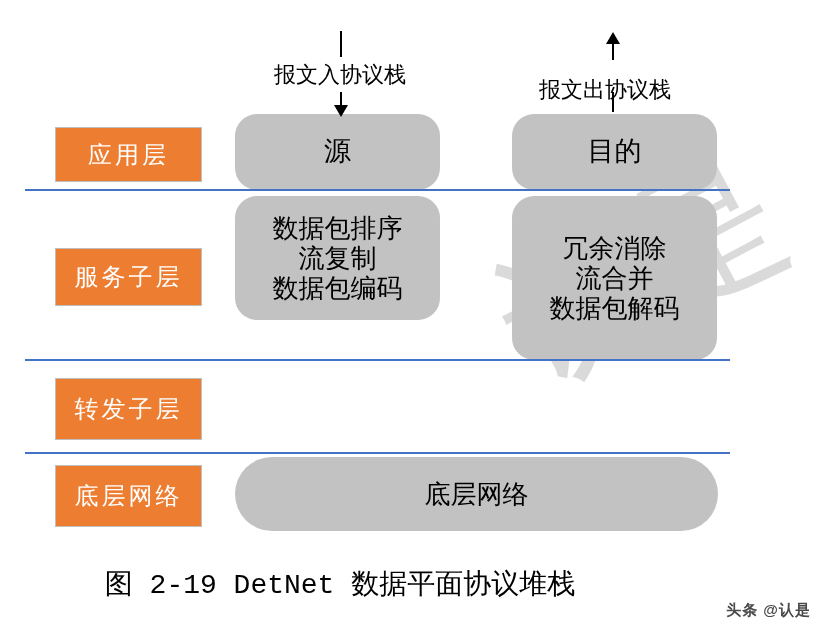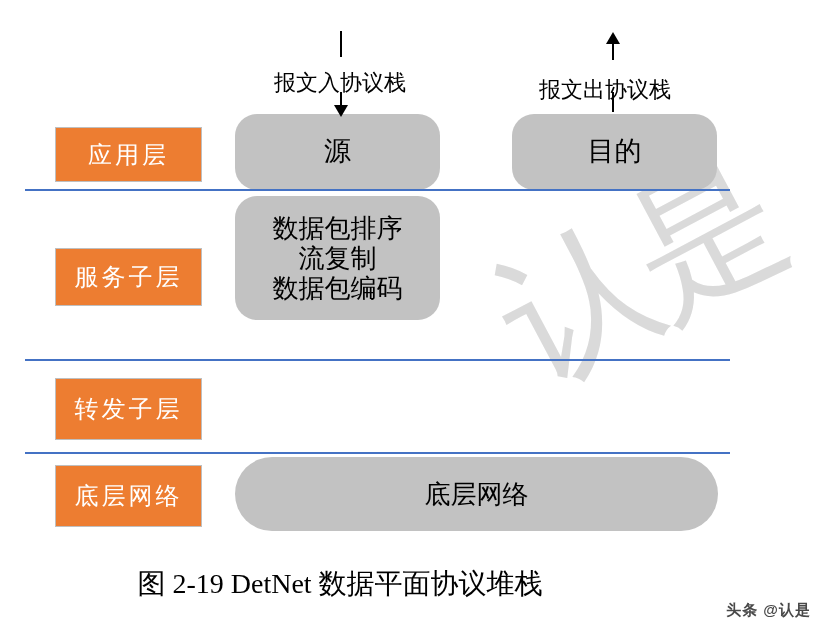--- a/index.html
+++ b/index.html
@@ -97,21 +97,21 @@
 
   
   .arrow-group{position:absolute;z-index:5;}
   .arrow-label{
     position:absolute;
     font-size:22px;
     color:#000;
     white-space:nowrap;
     text-align:center;
   }
-  .ar-in{left:255px;top:68px;width:170px;}
+  .ar-in{left:255px;top:60px;width:170px;}
   .ar-out{left:520px;top:60px;width:170px;margin-top:15px;}
   .shaft{
     position:absolute;
     width:0;border-left:2px solid #000;
   }
   
   .in-shaft-top{left:340px;top:31px;height:26px;}
   .in-shaft-bot{left:340px;top:92px;height:20px;}
   .in-head{
     position:absolute;left:334px;top:105px;
@@ -129,21 +129,21 @@
     border-bottom:12px solid #000;
   }
   .out-shaft-top{left:612px;top:44px;height:16px;}
   .out-shaft-bot{left:612px;top:92px;height:20px;}
 
   
   .caption{
     position:absolute;
     left:0;top:565px;width:680px;
     text-align:center;
-    font-family:Liberation Serif, serif;
+    font-family:Liberation Mono, monospace;
     font-size:28px;
     color:#000;
     z-index:6;
     white-space:nowrap;
   }
 </style>
 </head>
 <body>
 
 <div id="stage">
@@ -173,20 +173,25 @@
     <span class="lines">源</span>
   </div>
   <div class="gbox g-dst">
     <span class="lines">目的</span>
   </div>
   <div class="gbox g-svc-l">
     <span class="lines">数据包排序
 流复制
 数据包编码</span>
   </div>
+  <div class="gbox g-svc-r">
+    <span class="lines">冗余消除
+流合并
+数据包解码</span>
+  </div>
   <div class="gbox g-und">
     <span class="lines">底层网络</span>
   </div>
 
   <div class="sep s1"></div>
   <div class="sep s2"></div>
   <div class="sep s3"></div>
 
   <div class="caption">图 2-19  DetNet 数据平面协议堆栈</div>
   <div class="wm-corner">头条 @认是</div>

